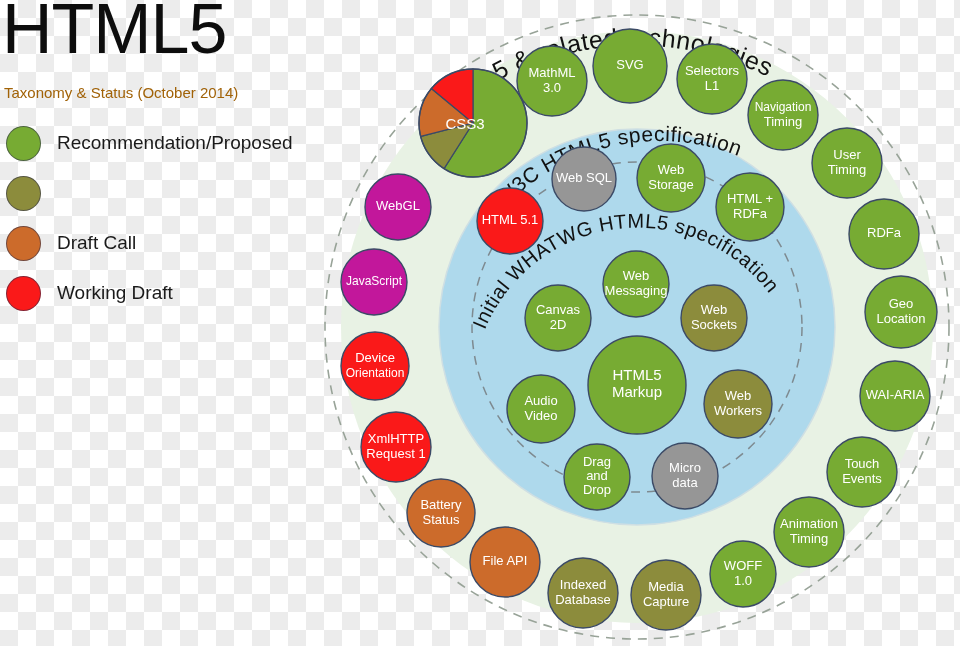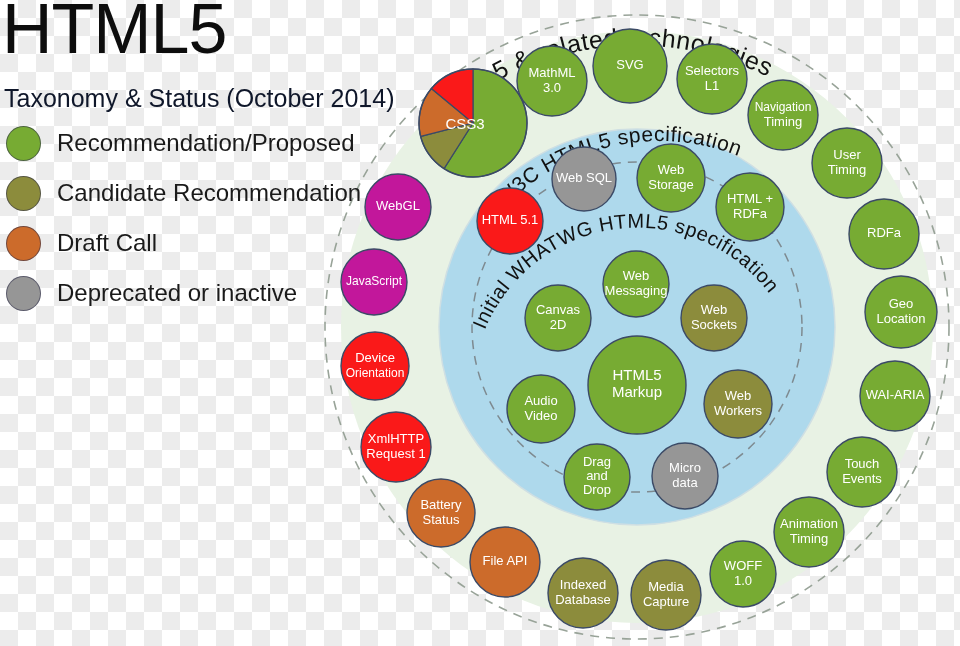--- a/index.html
+++ b/index.html
@@ -47,22 +47,22 @@
     line-height: 1;
     color: #0d0d0d;
     letter-spacing: -1px;
     font-weight: 400;
     white-space: nowrap;
   }
   .title-sub {
     position: absolute;
     left: 4px;
     top: 84px;
-    font-size: 25px;
-    color: #0f172a;
+    font-size: 15px;
+    color: #a16207;
     white-space: nowrap;
   }
   .legend-list {
     position: absolute;
     left: 0;
     top: 118px;
     width: 352px;
   }
   .legend-row {
     position: relative;
@@ -74,21 +74,21 @@
     width: 35px;
     height: 35px;
     border-radius: 50%;
     margin-left: 6px;
     border: 1px solid rgba(40,40,70,0.55);
     box-sizing: border-box;
     flex: 0 0 auto;
   }
   .legend-label {
     margin-left: 16px;
-    font-size: 24px;
+    font-size: 19px;
     color: #1a1a1a;
     white-space: nowrap;
   }
 
   
   .watermark {
     position: absolute;
     left: 236px;
     top: 268px;
     font-size: 96px;
@@ -325,26 +325,25 @@
   <div class="legend-panel">
     <div class="title-main">HTML5</div>
     <div class="title-sub">Taxonomy &amp; Status (October 2014)</div>
     <div class="legend-list" id="legend-list">
         <div class="legend-row">
           <div class="legend-swatch" style="background: rgb(119, 171, 51);"></div>
           <div class="legend-label">Recommendation/Proposed</div>
         </div>
         <div class="legend-row">
           <div class="legend-swatch" style="background: rgb(140, 140, 60);"></div>
-          <div class="legend-label">Candidate Recommendation</div>
         </div>
         <div class="legend-row">
           <div class="legend-swatch" style="background: rgb(204, 107, 43);"></div>
           <div class="legend-label">Draft Call</div>
         </div>
         <div class="legend-row">
-          <div class="legend-swatch" style="background: rgb(150, 150, 150);"></div>
-          <div class="legend-label">Deprecated or inactive</div>
+          <div class="legend-swatch" style="background: rgb(250, 25, 25);"></div>
+          <div class="legend-label">Working Draft</div>
         </div>
       </div>
   </div>
 
 </div>
 
 </body></html>

